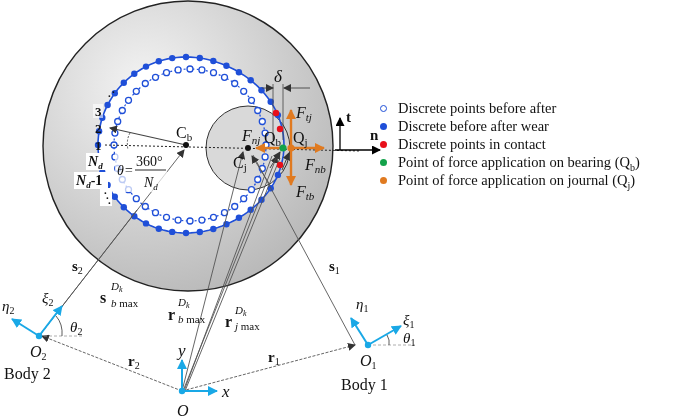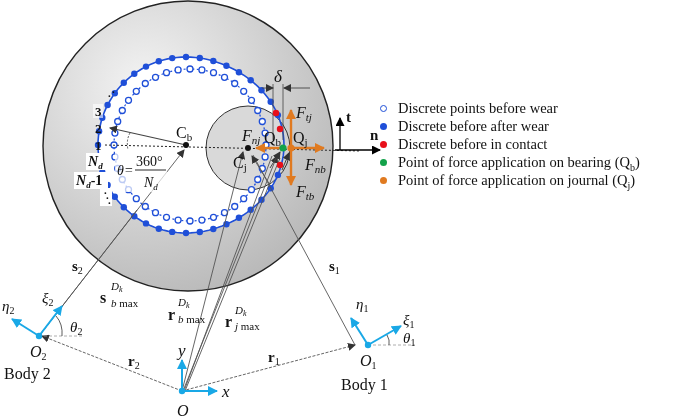--- a/index.html
+++ b/index.html
@@ -263,29 +263,29 @@
     <circle cx="182" cy="391" r="3.2" fill="#19a8e6"></circle>
     <text class="it" x="178" y="356" font-size="17">y</text>
     <text class="it" x="222" y="397" font-size="17">x</text>
     <text class="it" x="177" y="416" font-size="16">O</text>
   </g>
 </svg>
 
 <div class="legend">
   <div class="legend-item" style="top:0px">
     <span class="legend-marker" style="border:1.5px solid #1f4fd8;background:#fff"></span>
-    <span class="legend-label">Discrete points before wear</span>
+    <span class="legend-label">Discrete points before after</span>
   </div>
   <div class="legend-item" style="top:18px">
     <span class="legend-marker" style="background:#1f4fd8"></span>
     <span class="legend-label">Discrete before after wear</span>
   </div>
   <div class="legend-item" style="top:36px">
     <span class="legend-marker" style="background:#e8101a"></span>
-    <span class="legend-label">Discrete before in contact</span>
+    <span class="legend-label">Discrete points in contact</span>
   </div>
   <div class="legend-item" style="top:54px">
     <span class="legend-marker" style="background:#13a24a"></span>
     <span class="legend-label">Point of force application on bearing (Q<sub style="font-size: 10px;">b</sub>)</span>
   </div>
   <div class="legend-item" style="top:72px">
     <span class="legend-marker" style="background:#e07a20"></span>
     <span class="legend-label">Point of force application on journal (Q<sub style="font-size: 10px;">j</sub>)</span>
   </div>
 </div>

